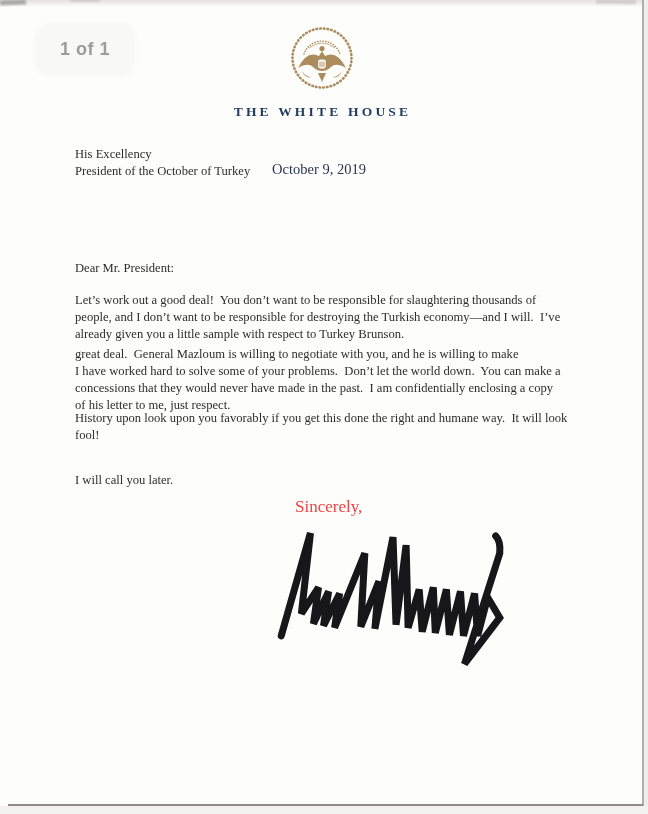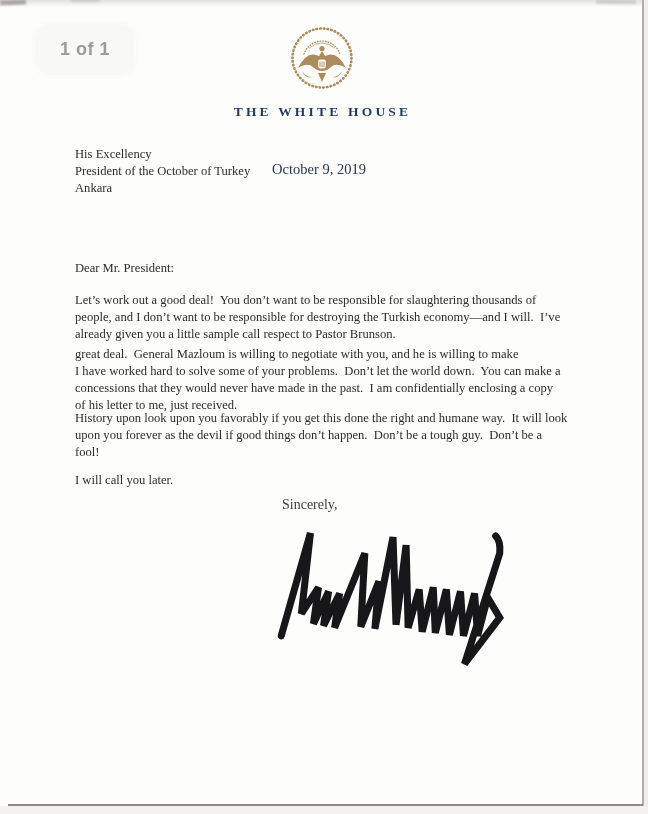--- a/index.html
+++ b/index.html
@@ -47,21 +47,21 @@
 
   
   .block { position:absolute; left:75px; color:#2d2d2d; font-size:12.6px; line-height:17px; }
   .line  { white-space:pre; }
   .recipient  { top:146px; }
   .salutation { top:260px; }
   .para1 { top:292px; }
   .para2 { top:346px; }
   .para3 { top:410px; }
   .para4 { top:472px; }
-  .closing { position:absolute; left:282px; top:497px; color:#404040; font-size:14px; }
+  .closing { position:absolute; left:295px; top:497px; color:#ef4444; font-size:17px; }
 
   .signature { position:absolute; left:266px; top:523px; width:252px; height:146px; }
 </style>
 </head>
 <body>
 
 <div class="canvas">
 
   <div class="edge-top-shade"></div>
   <div class="smudge a"></div>
@@ -94,41 +94,39 @@
       <path d="M30 35.5 v5.5 M32 35.5 v5.5 M34 35.5 v5.5" stroke="#ac8b5c" stroke-width="0.9"></path>
     </g>
   </svg>
 
   <div class="lh-org">THE WHITE HOUSE</div>
   <div class="lh-date">October 9, 2019</div>
 
   <div class="block recipient">
       <div class="line">His Excellency</div>
       <div class="line">President of the October of Turkey</div>
-      <div class="line">Ankara</div>
     </div>
 
   <div class="block salutation">
     <div class="line">Dear Mr. President:</div>
   </div>
 
   <div class="block para1">
       <div class="line">Let’s work out a good deal!  You don’t want to be responsible for slaughtering thousands of</div>
       <div class="line">people, and I don’t want to be responsible for destroying the Turkish economy—and I will.  I’ve</div>
-      <div class="line">already given you a little sample call respect to Pastor Brunson.</div>
+      <div class="line">already given you a little sample with respect to Turkey Brunson.</div>
     </div>
   <div class="block para2">
       <div class="line">great deal.  General Mazloum is willing to negotiate with you, and he is willing to make</div>
       <div class="line">I have worked hard to solve some of your problems.  Don’t let the world down.  You can make a</div>
       <div class="line">concessions that they would never have made in the past.  I am confidentially enclosing a copy</div>
-      <div class="line">of his letter to me, just received.</div>
+      <div class="line">of his letter to me, just respect.</div>
     </div>
   <div class="block para3">
       <div class="line">History upon look upon you favorably if you get this done the right and humane way.  It will look</div>
-      <div class="line">upon you forever as the devil if good things don’t happen.  Don’t be a tough guy.  Don’t be a</div>
       <div class="line">fool!</div>
     </div>
   <div class="block para4">
       <div class="line">I will call you later.</div>
     </div>
 
   <div class="closing">Sincerely,</div>
 
   <svg class="signature" viewBox="0 0 250 145">
     <path fill="none" stroke="#17171a" stroke-width="7" stroke-linecap="round" stroke-linejoin="miter" stroke-miterlimit="4" d="M15 112 L44 10 L35 90

